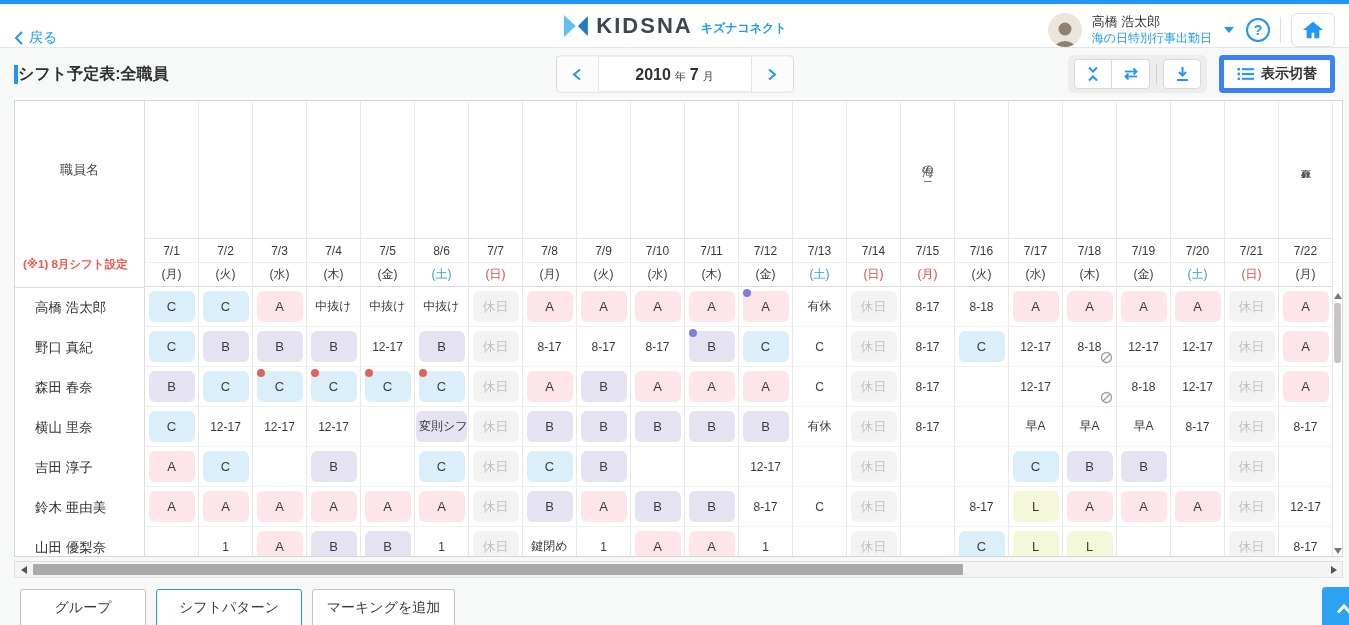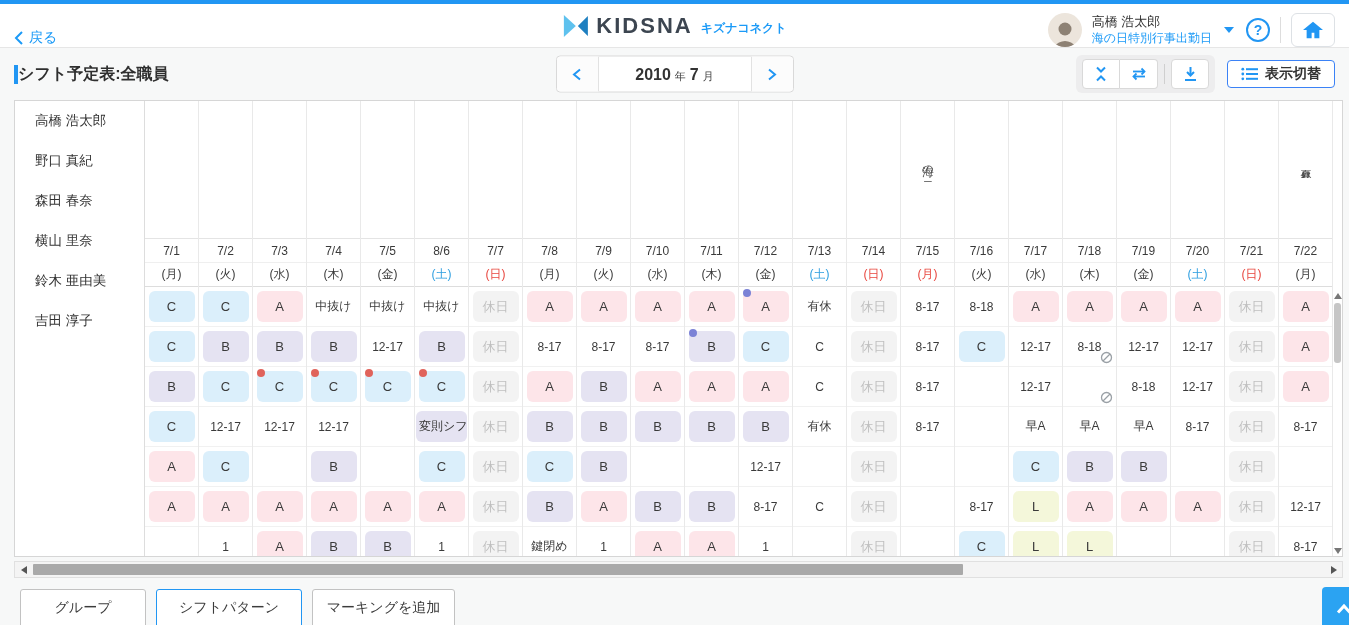--- a/index.html
+++ b/index.html
@@ -34,21 +34,21 @@
   .mn-big{font-size:16px;font-weight:bold;color:#333}
   .mn-small{font-size:11px;color:#444;margin-top:3px}
   .toolbar{margin-left:auto;display:flex;align-items:center;gap:12px}
   .tgroup{background:#ededee;border-radius:6px;padding:4px 6px;display:flex;align-items:center;gap:6px}
   .tg-seg{display:flex}
   .tbtn{width:38px;height:30px;background:#fff;border:1px solid #d9d9d9;display:flex;align-items:center;justify-content:center;cursor:pointer}
   .tbtn.first{border-radius:4px 0 0 4px}
   .tbtn.last{border-radius:0 4px 4px 0;border-left:none}
   .tbtn.solo{border-radius:4px}
   .tg-div{width:1px;height:20px;background:#cfcfcf}
-  .viewbtn{height:28px;background:#fff;border:1px solid #3b82f6;border-radius:4px;display:flex;align-items:center;gap:7px;padding:12px 13px;cursor:pointer}
+  .viewbtn{height:38px;background:#fff;border:5px solid #3b82f6;border-radius:4px;display:flex;align-items:center;gap:7px;padding:12px 13px;cursor:pointer}
   .viewlabel{font-size:14px;color:#333;font-weight:bold}
   
   .shift-table{position:absolute;left:14px;top:100px;width:1329px;height:457px;background:#fff;border:1px solid #d6d6d6;display:flex;overflow:hidden}
   .namecol{width:130px;border-right:1px solid #ddd;flex:none}
   .namehead{height:187px;position:relative;border-bottom:1px solid #ddd}
   .nh-label{position:absolute;top:0;left:0;right:0;height:138px;display:flex;align-items:center;justify-content:center;font-size:13px;color:#444}
   .note{position:absolute;left:8px;bottom:15px;font-size:11.5px;font-weight:bold;color:#f4544a;white-space:nowrap}
   .namecell{height:40px;line-height:40px;padding-left:20px;font-size:13.5px;color:#333;white-space:nowrap}
   .cols{display:flex;flex:none}
   .col{width:54px;flex:none;border-right:1px solid #e9e9e9}
@@ -190,27 +190,32 @@
         <circle cx="1.8" cy="11.8" r="1.4" fill="#2196f3"></circle>
           <rect x="5" y="10.8" width="12" height="2" fill="#2196f3"></rect>
       </svg>
       <span class="viewlabel">表示切替</span>
     </div>
   </div>
 </div>
 
 <div class="shift-table">
   <div class="namecol">
+    <div class="namehead">
+      <div class="nh-label">職員名</div>
+      <div class="note">(※1) 8月シフト設定</div>
+    </div>
     <div id="names">
         <div class="namecell">高橋 浩太郎</div>
         <div class="namecell">野口 真紀</div>
         <div class="namecell">森田 春奈</div>
         <div class="namecell">横山 里奈</div>
+        <div class="namecell">吉田 淳子</div>
         <div class="namecell">鈴木 亜由美</div>
-        <div class="namecell">吉田 淳子</div>
+        <div class="namecell">山田 優梨奈</div>
       </div>
   </div>
   <div class="cols" id="cols">
       <div class="col">
         <div class="evt">
           <span>会議</span>
         </div>
         <div class="dt">7/1</div>
         <div class="dy wd">(月)</div>
         <div class="cell">

